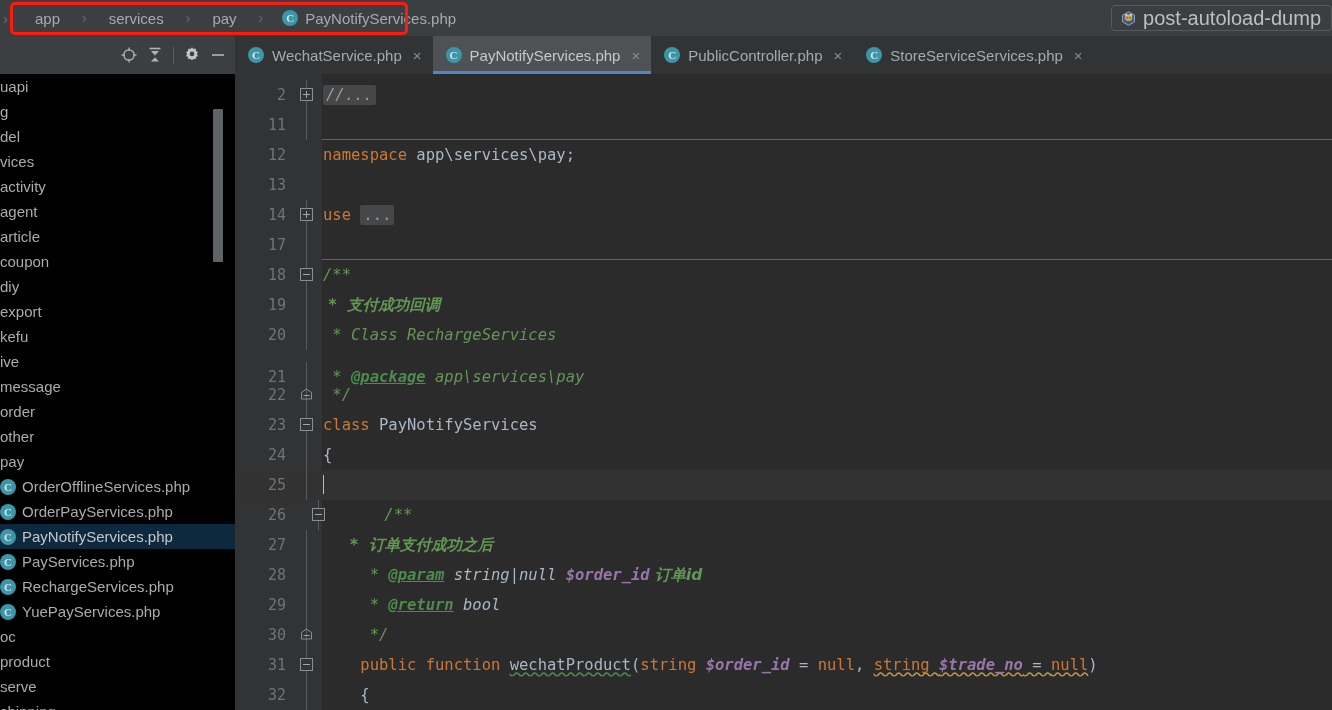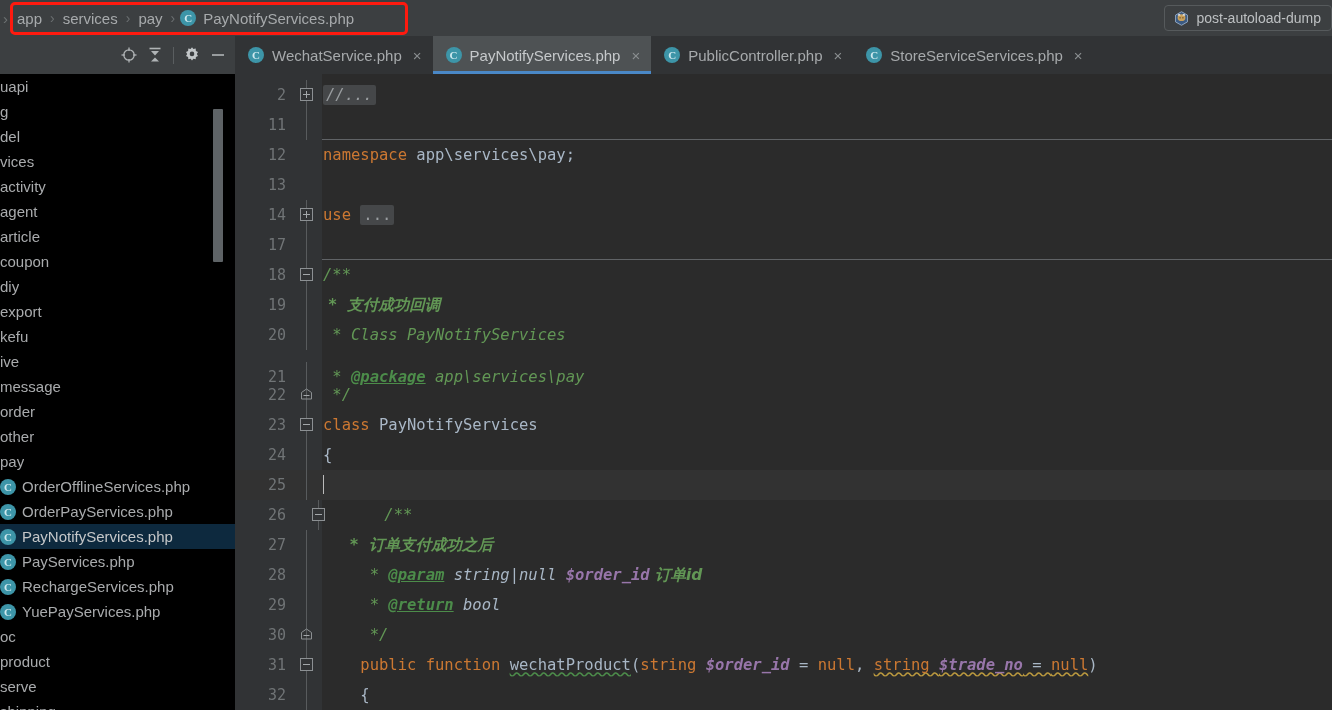--- a/index.html
+++ b/index.html
@@ -20,21 +20,21 @@
   .bc-lead {
     color: #6e7273; font-size: 15px; padding-left: 3px; padding-right: 2px;
     font-family: "Liberation Sans", sans-serif;
   }
   .bc-box {
     position: absolute; left: 10px; top: 2px; width: 398px; height: 33px;
     border: 3px solid #ff1a0f; border-radius: 5px;
     pointer-events: none;
   }
   .breadcrumb {
-    display: flex; align-items: center; height: 36px; gap: 1px;
+    display: flex; align-items: center; height: 36px; padding-left: 18px; gap: 15px;
   }
   .bc-item {
     color: #a7aaac; font-size: 15px; padding: 0 7px;
     white-space: nowrap;
   }
   .bc-sep { color: #6b6f71; font-size: 14px; }
   .bc-file { display: flex; align-items: center; gap: 7px; padding-left: 4px; }
   .bc-file .bc-item { padding-left: 0; }
 
   .php-class-icon {
@@ -44,21 +44,21 @@
     color: #cfe9ef; font-size: 11px; font-weight: bold;
     font-family: "Liberation Serif", serif; flex: 0 0 auto;
   }
 
   
   .run-config {
     position: absolute; right: 0px; top: 5px; height: 26px;
     display: flex; align-items: center; gap: 6px;
     padding: 0 10px 0 8px;
     border: 1px solid #565a5c; border-radius: 4px;
-    background: #3c3f41; color: #bdc0c2; font-size: 14px;
+    background: #3c3f41; color: #bdc0c2; font-size: 20px;
     white-space: nowrap;
   }
   .composer-icon {
     width: 17px; height: 17px; flex: 0 0 auto; display:block;
   }
 
   
   .tabbar {
     position: absolute; left: 0; top: 36px; width: 1332px; height: 38px;
     background: #313335;
@@ -419,21 +419,21 @@
           <div class="foldcol">
             <div class="fold-line-v"></div>
           </div>
           <div class="code-text"><span class="cmt-cn"> *  支付成功回调</span></div>
         </div>
         <div class="code-line" style="top: 246px;">
           <div class="lineno">20</div>
           <div class="foldcol">
             <div class="fold-line-v"></div>
           </div>
-          <div class="code-text"><span class="cmt"> * Class PayNotifyServices</span></div>
+          <div class="code-text"><span class="cmt"> * Class RechargeServices</span></div>
         </div>
         <div class="code-line" style="top: 288px;">
           <div class="lineno">21</div>
           <div class="foldcol">
             <div class="fold-line-v"></div>
           </div>
           <div class="code-text"><span class="cmt"> * </span><span class="tag">@package</span><span class="cmt"> app\services\pay</span></div>
         </div>
         <div class="code-line" style="top: 306px;">
           <div class="lineno">22</div>

